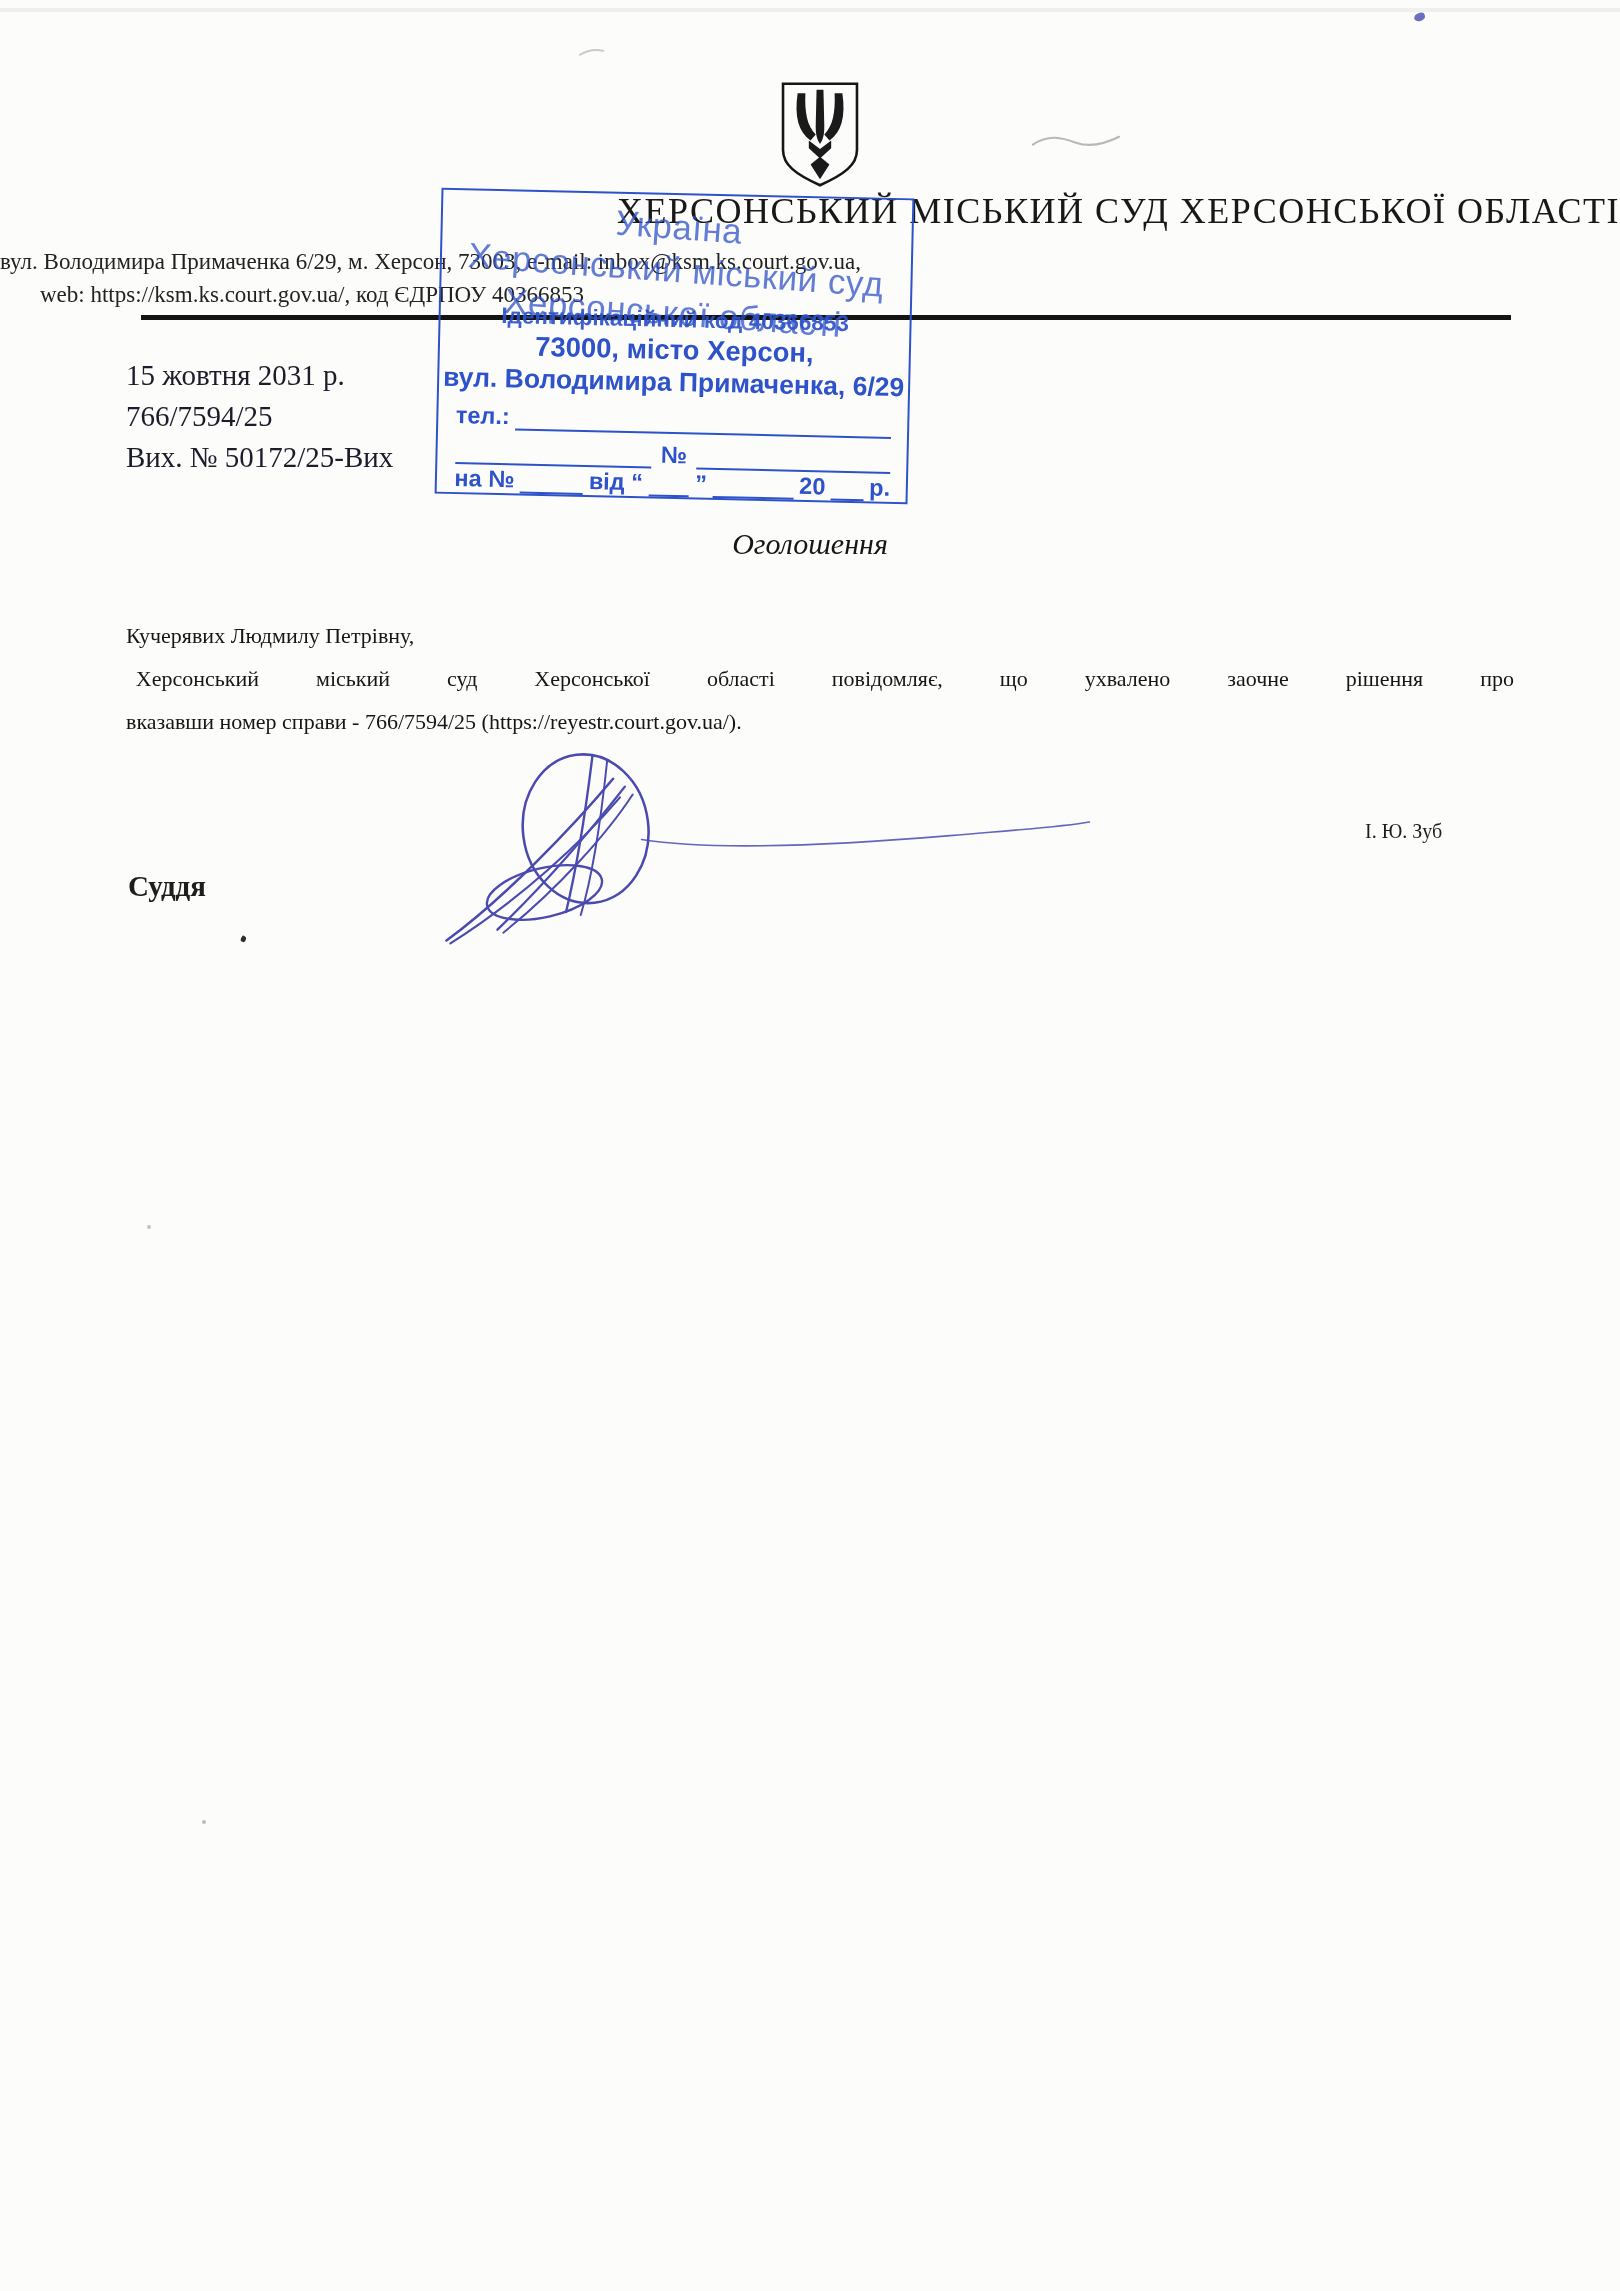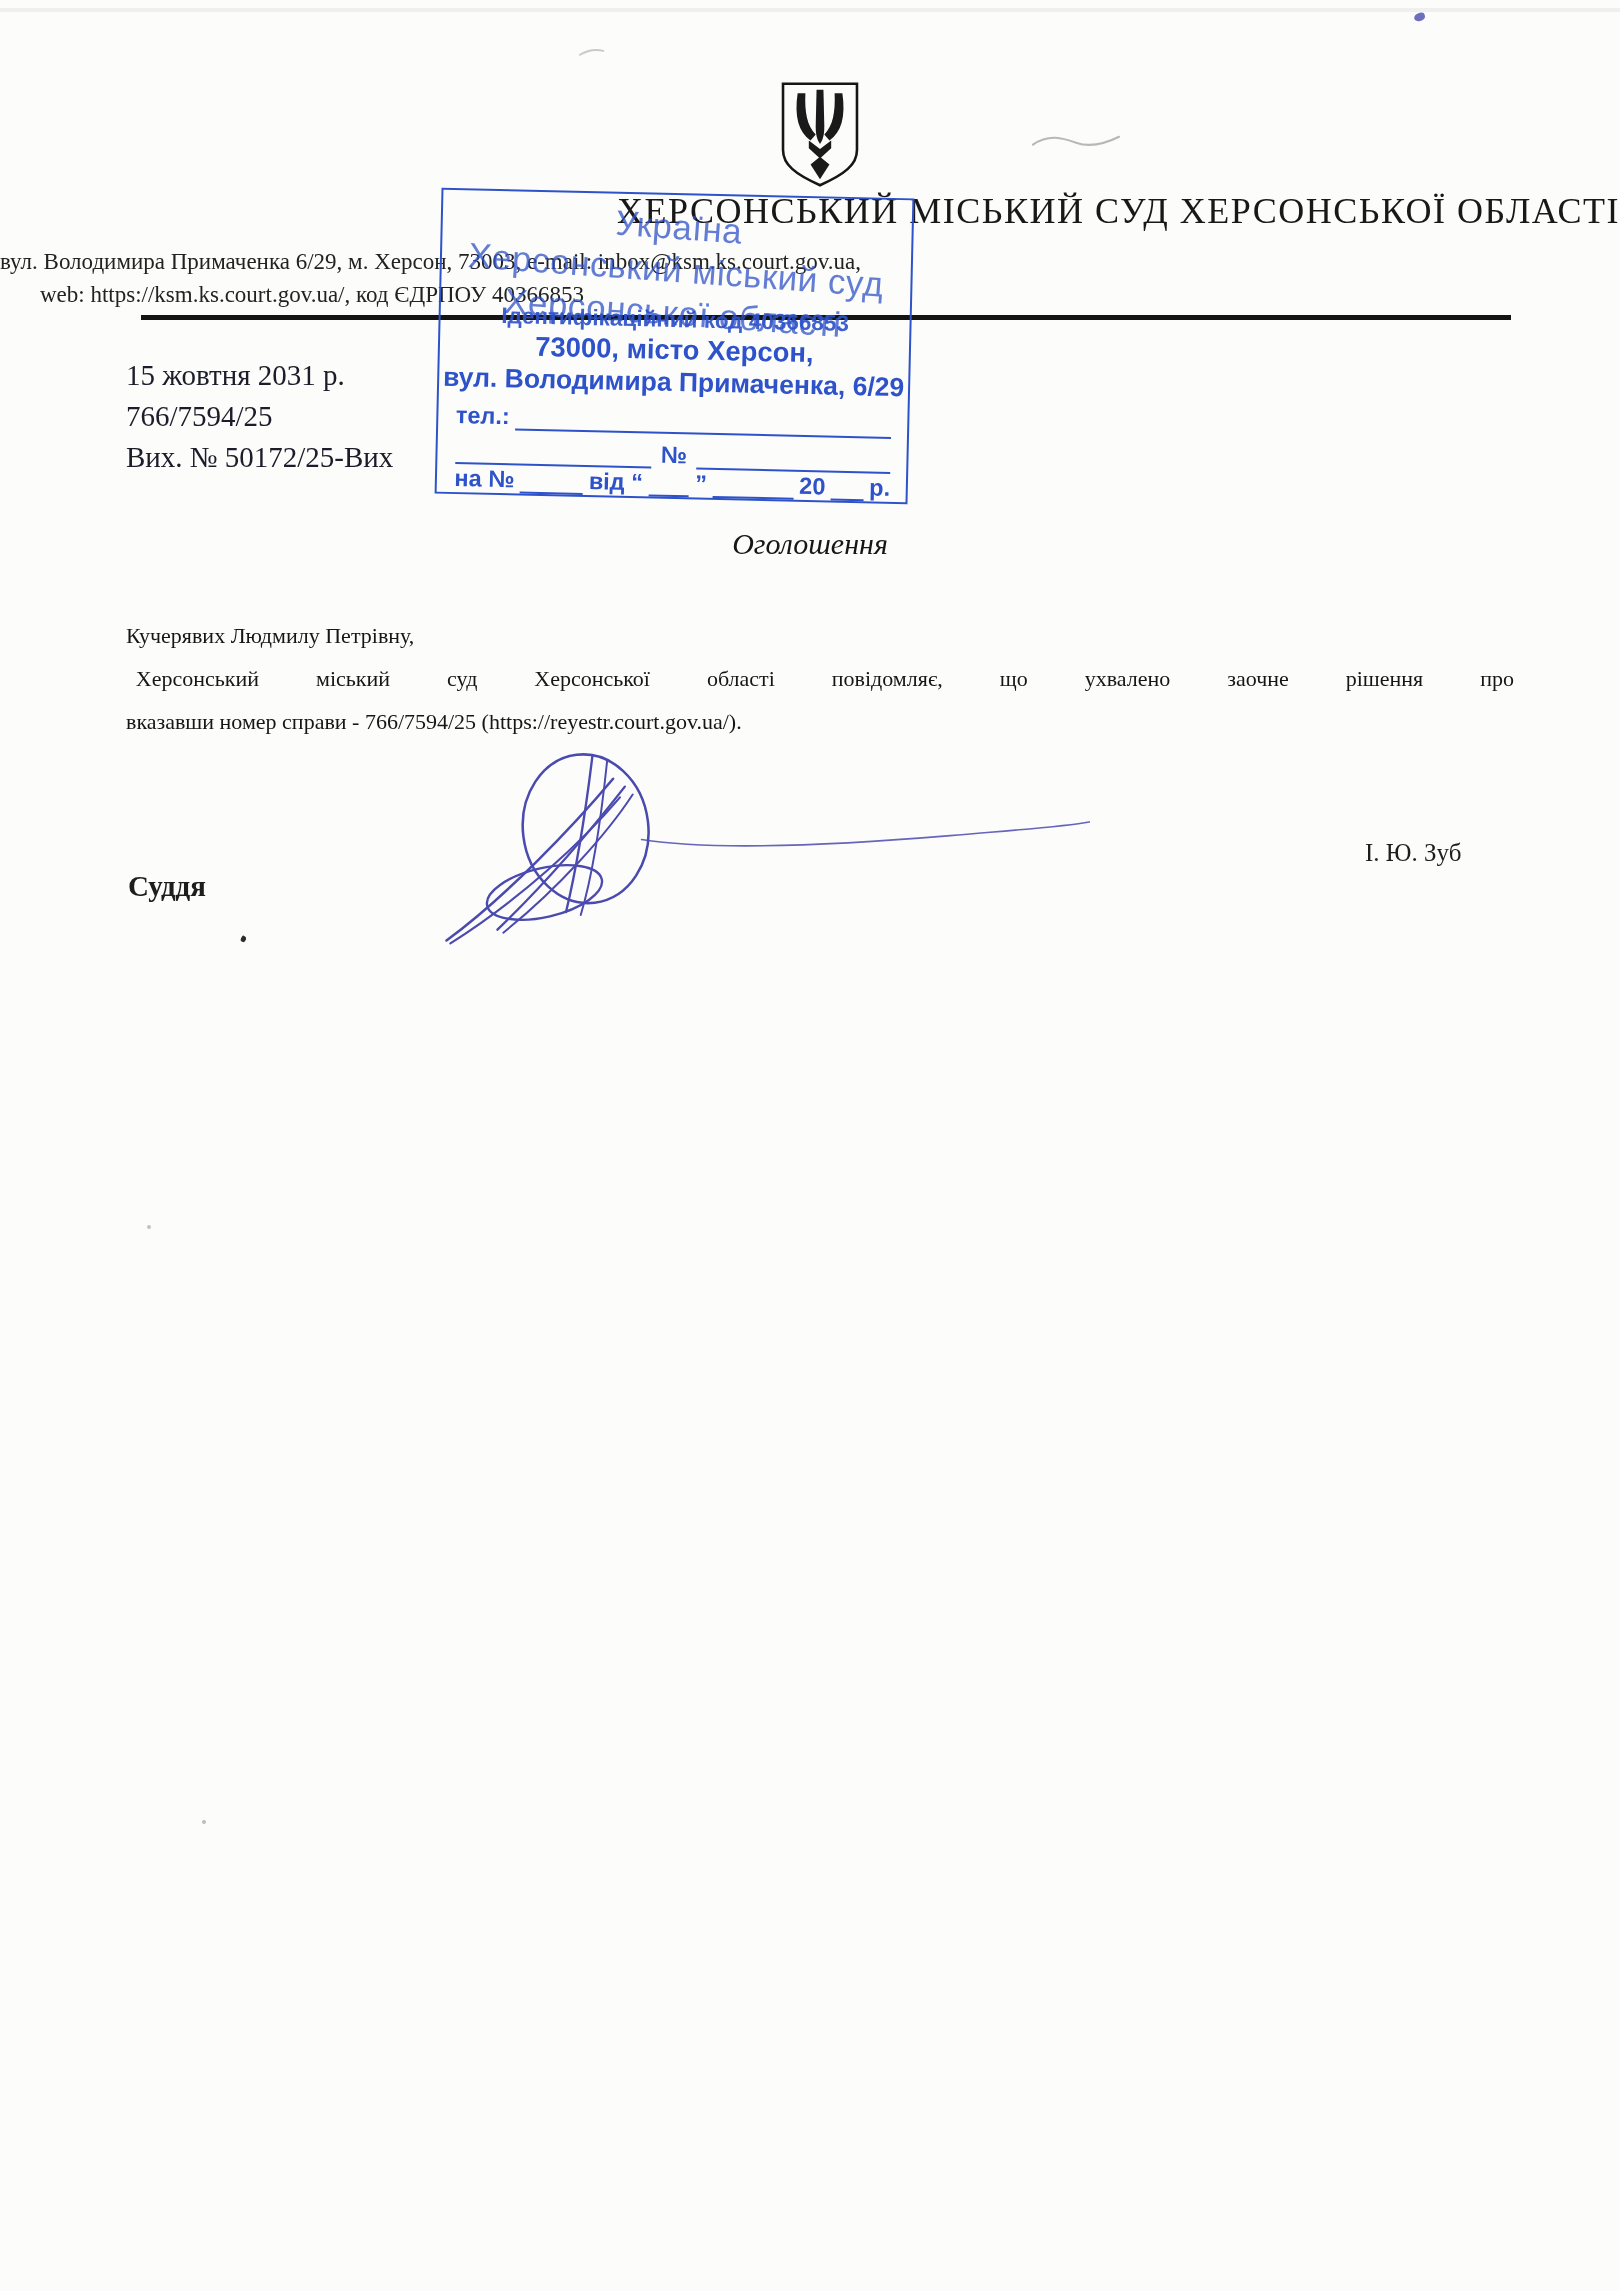--- a/index.html
+++ b/index.html
@@ -58,21 +58,21 @@
   .sline.w5{width:39px;}
   .no-sign{margin:0 3.9px;}
   
   .doc-title{position:absolute;left:0;right:0;top:527px;text-align:center;font-size:30px;color:#161616;font-style:italic;}
   .body-text{position:absolute;left:126px;top:614px;width:1388px;font-size:22px;line-height:43px;color:#161616;}
   .p-line{white-space:nowrap;}
   .p-line.j{white-space:normal;text-align:justify;text-align-last:justify;word-spacing:3.9px;}
   .p-line.ind{padding-left:9.8px;}
   
   .judge{position:absolute;left:128px;top:870px;font-size:29px;font-weight:bold;}
-  .judge-name{position:absolute;left:1365px;top:839px;font-size:25px;}
+  .judge-name{position:absolute;left:1365px;top:820px;font-size:20px;}
   .signature{position:absolute;left:421px;top:665px;width:686px;height:304px;z-index:6;}
   .sig-stroke{fill:none;stroke:var(--pen,#4a4aaf);stroke-linecap:round;}
   
   .pencil{position:absolute;left:1029px;top:127px;width:94px;height:27.4px;}
   .graytick{position:absolute;left:578px;top:45px;width:27.4px;height:13.7px;}
   .ink-dot{position:absolute;left:1414px;top:12.7px;width:10.8px;height:7.8px;border-radius:60% 40% 50% 50%;
     background:var(--pen,#4a4aaf);opacity:.8;transform:rotate(-15deg);}
   .speck{position:absolute;border-radius:50%;}
   .speck.s1{left:241px;top:936px;width:4.9px;height:5.9px;background:#2c2c2c;transform:rotate(30deg);border-radius:30% 70% 50% 50%;}
   .speck.s2{left:147px;top:1225px;width:3.9px;height:3.9px;background:#c2c2be;}

